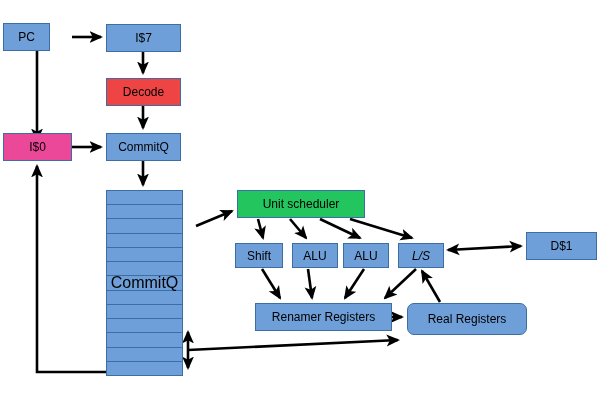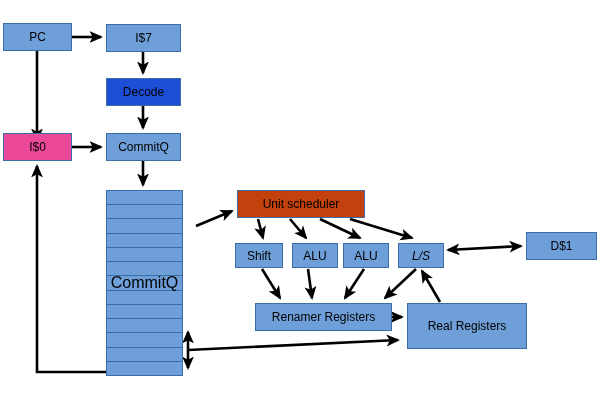--- a/index.html
+++ b/index.html
@@ -98,27 +98,27 @@
         <polyline points="448,250 521,246" stroke="#000000" fill="none" marker-end="url(#arrowEnd)" marker-start="url(#arrowStart)"></polyline>
         <polyline points="392,317 402,317" stroke="#000000" fill="none" marker-end="url(#arrowEnd)"></polyline>
         <polyline points="440,302 422,271" stroke="#000000" fill="none" marker-end="url(#arrowEnd)"></polyline>
         <polyline points="188,350 398,340" stroke="#000000" fill="none" marker-end="url(#arrowEnd)"></polyline>
         <polyline points="188,332 188,368" stroke="#000000" fill="none" marker-end="url(#arrowEnd)" marker-start="url(#arrowStart)"></polyline>
         <polyline points="106,372 37,372 37,166" stroke="#000000" fill="none" marker-end="url(#arrowEnd)"></polyline>
       </g>
   </svg>
 
   <div id="node-layer">
-      <div class="node" style="left: 3px; top: 23px; width: 69px; height: 28px; background: rgb(111, 159, 216); border-color: rgb(58, 110, 165);">
+      <div class="node" style="left: 3px; top: 23px; width: 47px; height: 28px; background: rgb(111, 159, 216); border-color: rgb(58, 110, 165);">
         <span>PC</span>
       </div>
       <div class="node" style="left: 106px; top: 24px; width: 75px; height: 28px; background: rgb(111, 159, 216); border-color: rgb(58, 110, 165);">
         <span>I$7</span>
       </div>
-      <div class="node" style="left: 106px; top: 78px; width: 75px; height: 28px; background: #1d4ed8; border-color: rgb(58, 110, 165);">
+      <div class="node" style="left: 106px; top: 78px; width: 75px; height: 28px; background: #ef4444; border-color: rgb(58, 110, 165);">
         <span>Decode</span>
       </div>
       <div class="node" style="left: 3px; top: 133px; width: 69px; height: 28px; background: #ec4899; border-color: rgb(58, 110, 165);">
         <span>I$0</span>
       </div>
       <div class="node" style="left: 106px; top: 133px; width: 75px; height: 28px; background: rgb(111, 159, 216); border-color: rgb(58, 110, 165);">
         <span>CommitQ</span>
       </div>
       <div class="node queue" style="left: 106px; top: 190px; width: 77px; height: 186px; background: rgb(111, 159, 216); border-color: rgb(58, 110, 165);">
         <div class="queue-rows">
@@ -131,38 +131,38 @@
           <div class="queue-row" style="border-bottom-color: rgb(58, 110, 165);"></div>
           <div class="queue-row" style="border-bottom-color: rgb(58, 110, 165);"></div>
           <div class="queue-row" style="border-bottom-color: rgb(58, 110, 165);"></div>
           <div class="queue-row" style="border-bottom-color: rgb(58, 110, 165);"></div>
           <div class="queue-row" style="border-bottom-color: rgb(58, 110, 165);"></div>
           <div class="queue-row" style="border-bottom-color: rgb(58, 110, 165);"></div>
           <div class="queue-row" style="border-bottom-color: rgb(58, 110, 165);"></div>
         </div>
         <div class="queue-label">CommitQ</div>
       </div>
-      <div class="node" style="left: 237px; top: 190px; width: 128px; height: 28px; background: #c2410c; border-color: rgb(58, 110, 165);">
+      <div class="node" style="left: 237px; top: 190px; width: 128px; height: 28px; background: #22c55e; border-color: rgb(58, 110, 165);">
         <span>Unit scheduler</span>
       </div>
       <div class="node" style="left: 235px; top: 243px; width: 48px; height: 25px; background: rgb(111, 159, 216); border-color: rgb(58, 110, 165);">
         <span>Shift</span>
       </div>
       <div class="node" style="left: 292px; top: 243px; width: 46px; height: 25px; background: rgb(111, 159, 216); border-color: rgb(58, 110, 165);">
         <span>ALU</span>
       </div>
       <div class="node" style="left: 343px; top: 243px; width: 46px; height: 25px; background: rgb(111, 159, 216); border-color: rgb(58, 110, 165);">
         <span>ALU</span>
       </div>
       <div class="node" style="left: 398px; top: 243px; width: 46px; height: 25px; background: rgb(111, 159, 216); border-color: rgb(58, 110, 165); font-style: italic;">
         <span>L/S</span>
       </div>
       <div class="node" style="left: 526px; top: 232px; width: 71px; height: 28px; background: rgb(111, 159, 216); border-color: rgb(58, 110, 165);">
         <span>D$1</span>
       </div>
       <div class="node" style="left: 255px; top: 303px; width: 137px; height: 28px; background: rgb(111, 159, 216); border-color: rgb(58, 110, 165);">
         <span>Renamer Registers</span>
       </div>
-      <div class="node" style="left: 407px; top: 303px; width: 120px; height: 46px; background: rgb(111, 159, 216); border-color: rgb(58, 110, 165);">
+      <div class="node" style="left: 407px; top: 303px; width: 120px; height: 32px; background: rgb(111, 159, 216); border-color: rgb(58, 110, 165); border-radius: 7px;">
         <span>Real Registers</span>
       </div>
     </div>
 </div>
 
 </body></html>

